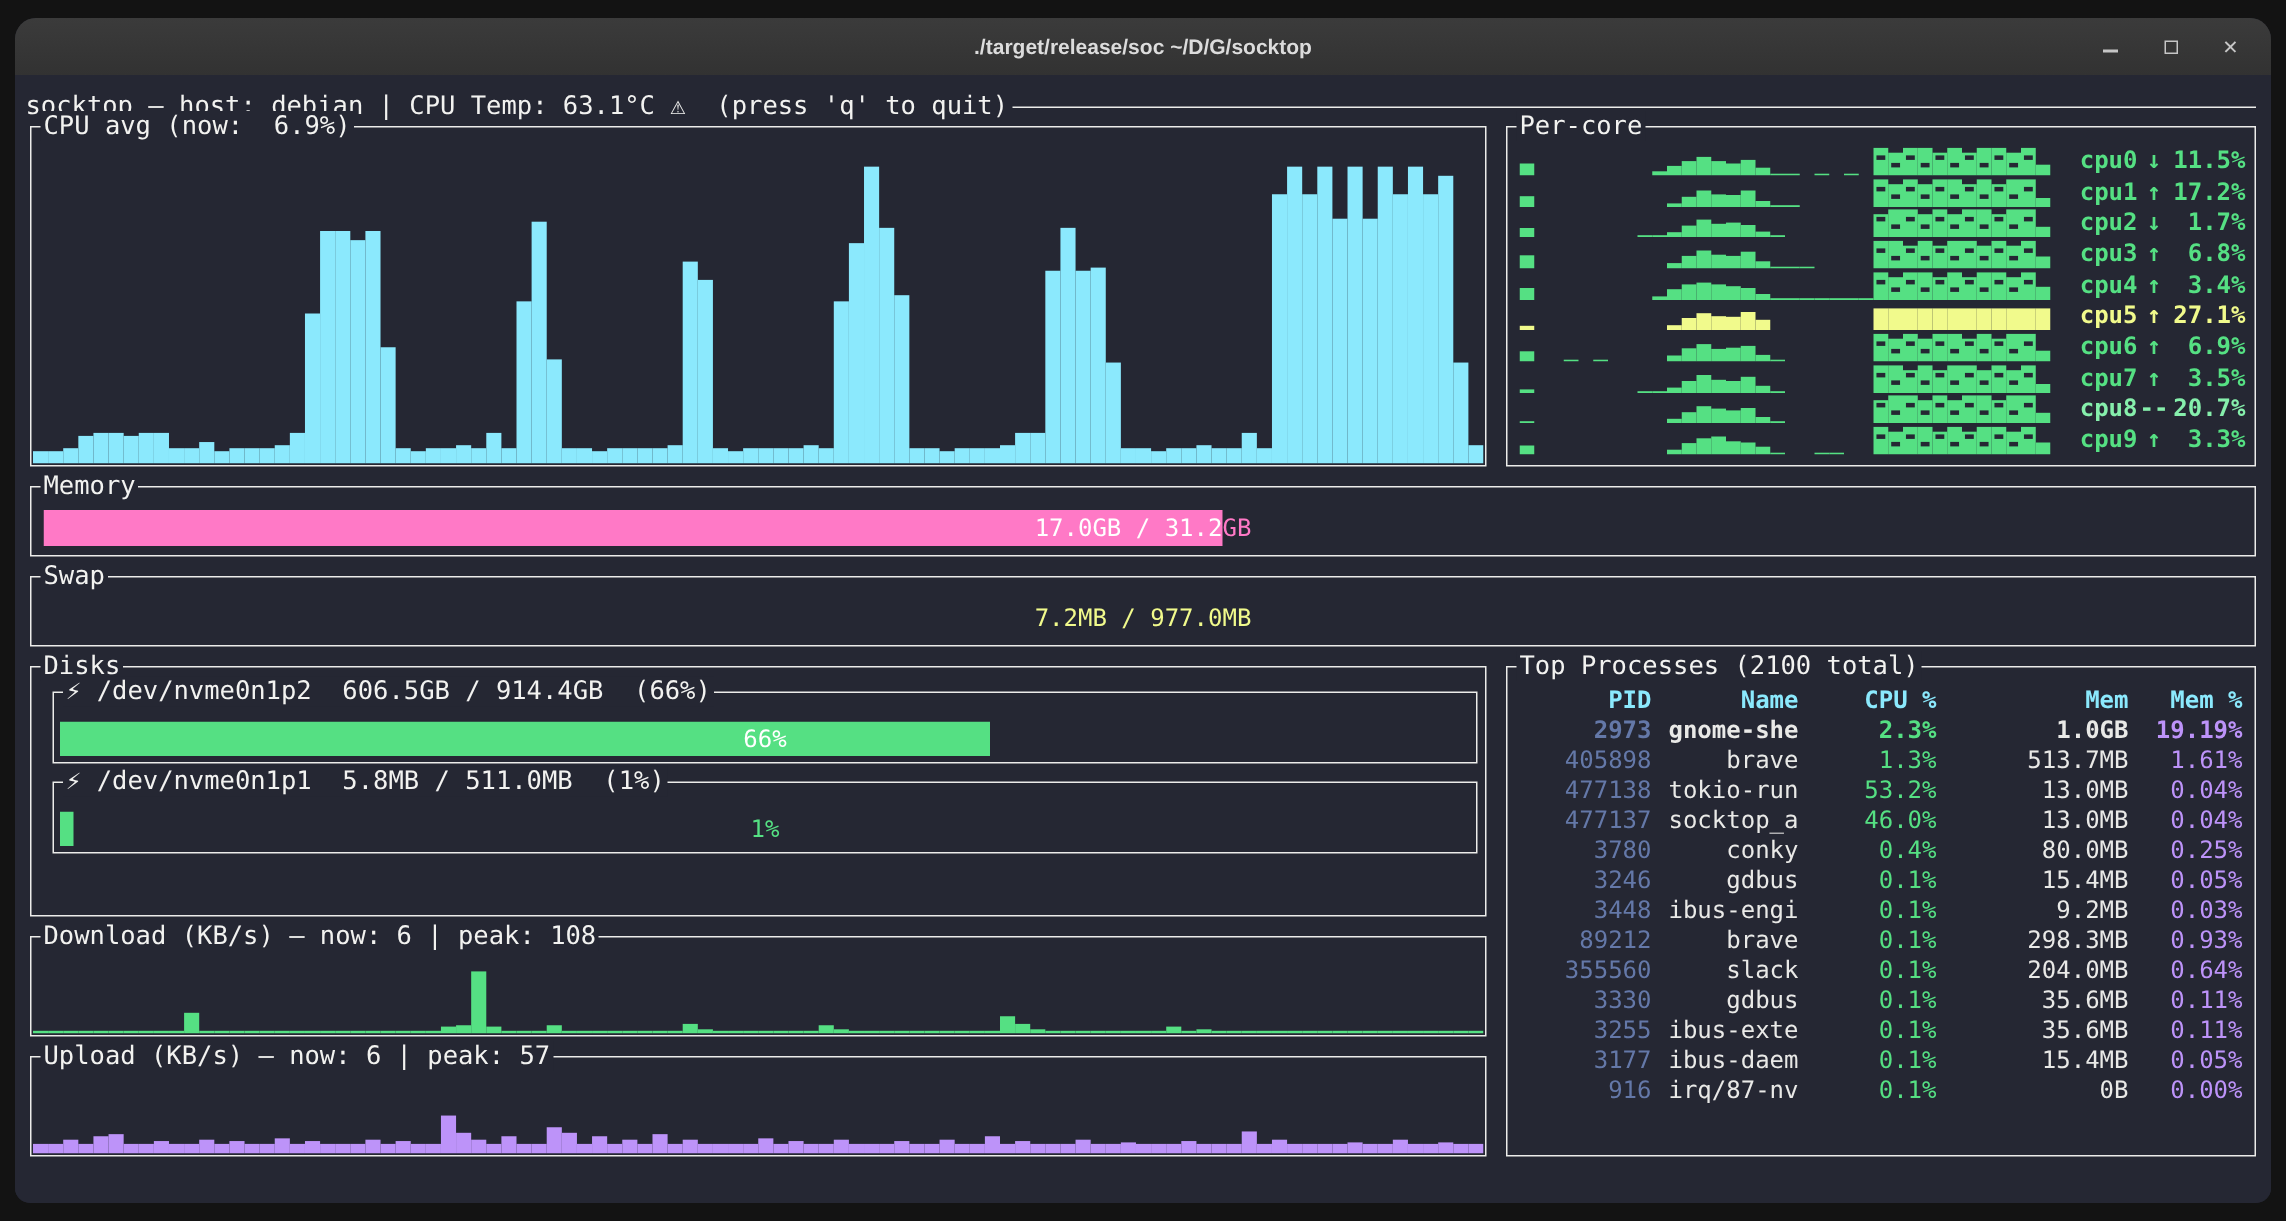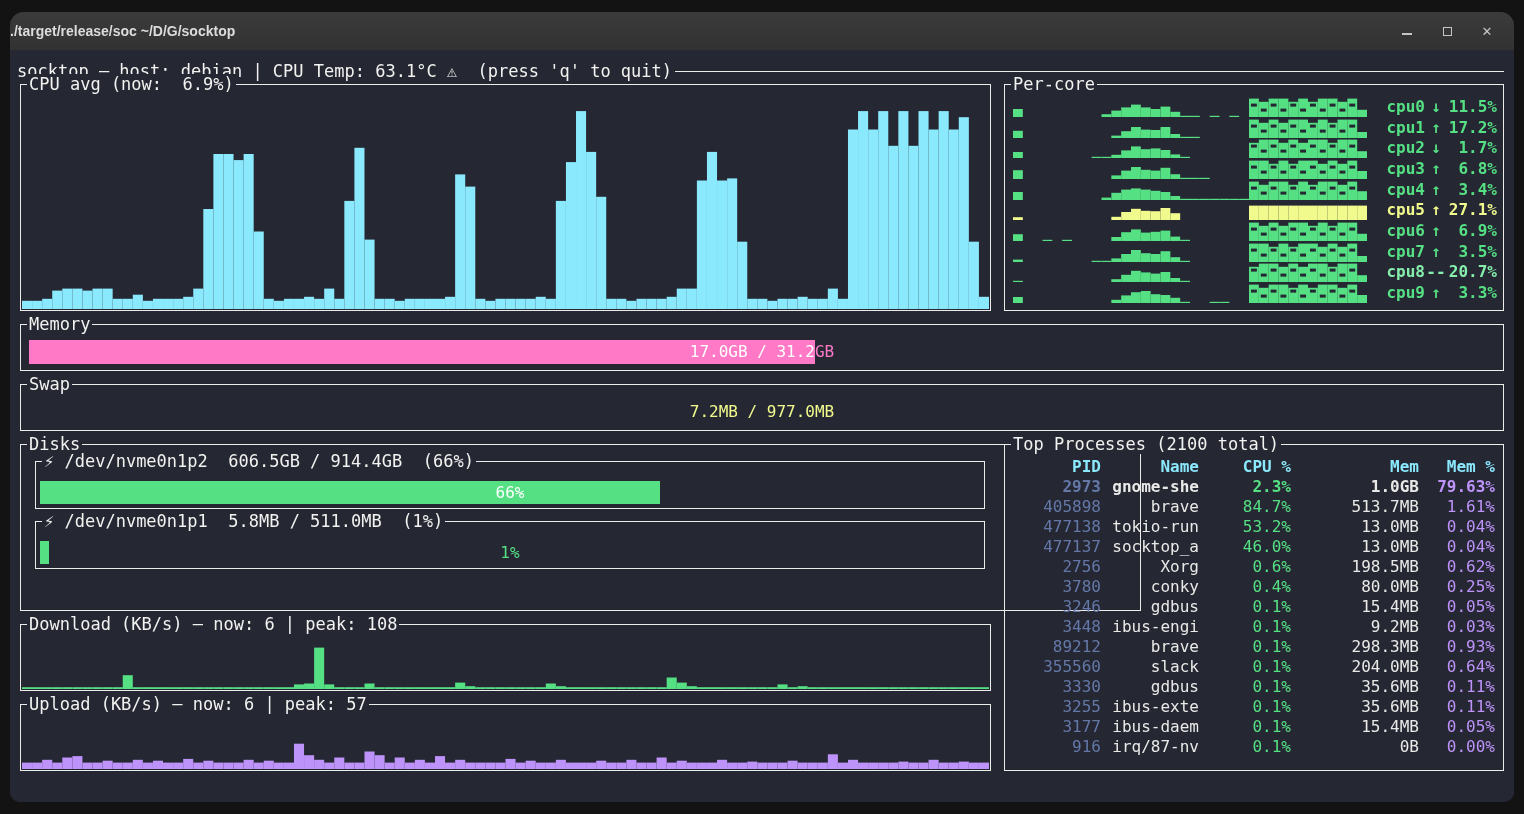--- a/index.html
+++ b/index.html
@@ -5,41 +5,41 @@
   :root{
     --outer:#131313; --titlebar:#363636; --bg:#252733; --border:#ececea;
     --fg:#f2f2f0; --cyan:#8be9fd; --green:#55e083; --pink:#ff79c6;
     --purple:#bd93f9; --yellow:#f1fa8c; --pid:#6478a8;
   }
   *{margin:0;padding:0;box-sizing:border-box;}
   html,body{width:1524px;height:814px;background:var(--outer);overflow:hidden;}
   .window{position:absolute;left:10px;top:12px;width:1504px;height:790px;
     border-radius:14px 14px 10px 10px;overflow:hidden;background:var(--bg);}
   .titlebar{height:38px;background:linear-gradient(#3b3b3b,#323232);position:relative;
-    display:flex;align-items:center;justify-content:flex-start;
+    display:flex;align-items:center;justify-content:center;
     font-family:"Liberation Sans",sans-serif;}
   .tb-title{color:#dcdcdc;font-size:14px;font-weight:bold;}
   .tb-controls{position:absolute;right:14px;top:0;height:100%;display:flex;align-items:center;gap:14px;}
   .tbtn{width:26px;height:26px;display:flex;align-items:center;justify-content:center;cursor:default;}
   .ic-min{width:10px;height:2px;background:#c6c6c6;display:block;margin-top:6px;}
   .ic-max{width:9px;height:9px;border:1.5px solid #c6c6c6;display:block;}
   .ic-close{color:#c6c6c6;font-size:13px;line-height:13px;}
   .term{position:relative;width:100%;height:752px;background:var(--bg);
     font-family:"DejaVu Sans Mono",monospace;font-size:16px;color:var(--fg);padding-left:23px;}
   .header-row{position:absolute;left:7px;top:11px;width:1487px;display:flex;
     align-items:center;font-size:17px;line-height:20px;white-space:pre;}
   .hline{flex:1;height:1px;background:var(--border);margin-left:3px;}
   .panel{position:absolute;border:1px solid var(--border);}
   .ptitle{position:absolute;top:-11px;left:6px;background:var(--bg);padding:0 2px;
     line-height:20px;font-size:17px;color:var(--fg);white-space:pre;z-index:2;}
   .cpu-panel{left:10px;top:34px;width:971px;height:227px;}
   .percore-panel{left:994px;top:34px;width:500px;height:227px;}
   .mem-panel{left:10px;top:274px;width:1484px;height:47px;}
   .swap-panel{left:10px;top:334px;width:1484px;height:47px;}
-  .disks-panel{left:10px;top:394px;width:1121px;height:167px;}
+  .disks-panel{left:10px;top:394px;width:971px;height:167px;}
   .dl-panel{left:10px;top:574px;width:971px;height:67px;}
   .ul-panel{left:10px;top:654px;width:971px;height:67px;}
   .proc-panel{left:994px;top:394px;width:500px;height:327px;}
   .chart{position:absolute;left:1px;bottom:1px;width:967px;height:204px;display:block;}
   .netchart{position:absolute;left:1px;bottom:1px;width:967px;height:46px;display:block;}
   #percore-rows{position:absolute;left:8px;right:6px;top:12px;height:206px;
     display:flex;flex-direction:column;justify-content:space-between;}
   .core-row{display:flex;align-items:center;height:20px;}
   .spark{width:354px;height:20px;display:block;}
   .core-label{margin-left:auto;display:flex;font-weight:bold;font-size:16px;line-height:20px;white-space:pre;}
@@ -802,25 +802,24 @@
           <rect x="940" y="39.6" width="10" height="6.4" fill="#bd93f9"></rect>
           <rect x="950" y="39.6" width="10" height="6.4" fill="#bd93f9"></rect>
         </svg>
     </div>
 
     <div class="panel proc-panel">
       <span class="ptitle">Top Processes (2100 total)</span>
       <div class="proc-table">
         <div class="prow head" id="proc-header"><span class="c-pid">PID</span><span class="c-name">Name</span><span class="c-cpu">CPU %</span><span class="c-mem">Mem</span><span class="c-memp">Mem %</span></div>
         <div id="proc-rows">
-            <div class="prow bold"><span class="c-pid">2973</span><span class="c-name">gnome-she</span><span class="c-cpu">2.3%</span><span class="c-mem">1.0GB</span><span class="c-memp">79.63%</span></div>
-            <div class="prow"><span class="c-pid">405898</span><span class="c-name">brave</span><span class="c-cpu">84.7%</span><span class="c-mem">513.7MB</span><span class="c-memp">1.61%</span></div>
+            <div class="prow bold"><span class="c-pid">2973</span><span class="c-name">gnome-she</span><span class="c-cpu">2.3%</span><span class="c-mem">1.0GB</span><span class="c-memp">19.19%</span></div>
+            <div class="prow"><span class="c-pid">405898</span><span class="c-name">brave</span><span class="c-cpu">1.3%</span><span class="c-mem">513.7MB</span><span class="c-memp">1.61%</span></div>
             <div class="prow"><span class="c-pid">477138</span><span class="c-name">tokio-run</span><span class="c-cpu">53.2%</span><span class="c-mem">13.0MB</span><span class="c-memp">0.04%</span></div>
             <div class="prow"><span class="c-pid">477137</span><span class="c-name">socktop_a</span><span class="c-cpu">46.0%</span><span class="c-mem">13.0MB</span><span class="c-memp">0.04%</span></div>
-            <div class="prow"><span class="c-pid">2756</span><span class="c-name">Xorg</span><span class="c-cpu">0.6%</span><span class="c-mem">198.5MB</span><span class="c-memp">0.62%</span></div>
             <div class="prow"><span class="c-pid">3780</span><span class="c-name">conky</span><span class="c-cpu">0.4%</span><span class="c-mem">80.0MB</span><span class="c-memp">0.25%</span></div>
             <div class="prow"><span class="c-pid">3246</span><span class="c-name">gdbus</span><span class="c-cpu">0.1%</span><span class="c-mem">15.4MB</span><span class="c-memp">0.05%</span></div>
             <div class="prow"><span class="c-pid">3448</span><span class="c-name">ibus-engi</span><span class="c-cpu">0.1%</span><span class="c-mem">9.2MB</span><span class="c-memp">0.03%</span></div>
             <div class="prow"><span class="c-pid">89212</span><span class="c-name">brave</span><span class="c-cpu">0.1%</span><span class="c-mem">298.3MB</span><span class="c-memp">0.93%</span></div>
             <div class="prow"><span class="c-pid">355560</span><span class="c-name">slack</span><span class="c-cpu">0.1%</span><span class="c-mem">204.0MB</span><span class="c-memp">0.64%</span></div>
             <div class="prow"><span class="c-pid">3330</span><span class="c-name">gdbus</span><span class="c-cpu">0.1%</span><span class="c-mem">35.6MB</span><span class="c-memp">0.11%</span></div>
             <div class="prow"><span class="c-pid">3255</span><span class="c-name">ibus-exte</span><span class="c-cpu">0.1%</span><span class="c-mem">35.6MB</span><span class="c-memp">0.11%</span></div>
             <div class="prow"><span class="c-pid">3177</span><span class="c-name">ibus-daem</span><span class="c-cpu">0.1%</span><span class="c-mem">15.4MB</span><span class="c-memp">0.05%</span></div>
             <div class="prow"><span class="c-pid">916</span><span class="c-name">irq/87-nv</span><span class="c-cpu">0.1%</span><span class="c-mem">0B</span><span class="c-memp">0.00%</span></div>
           </div>

